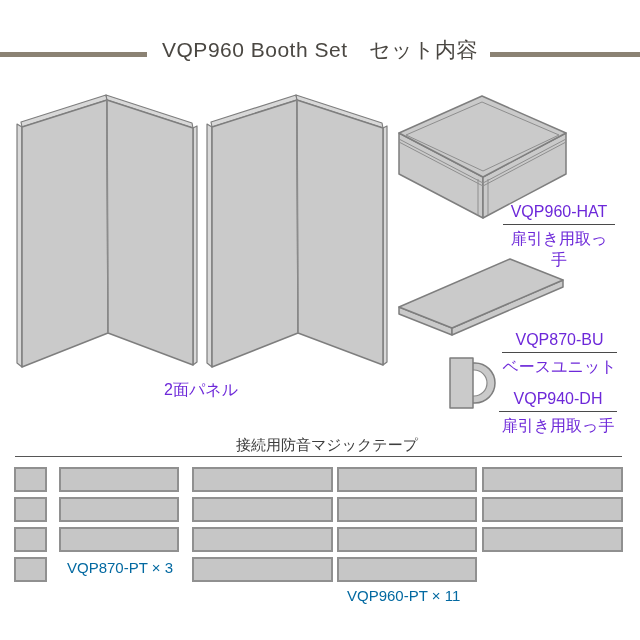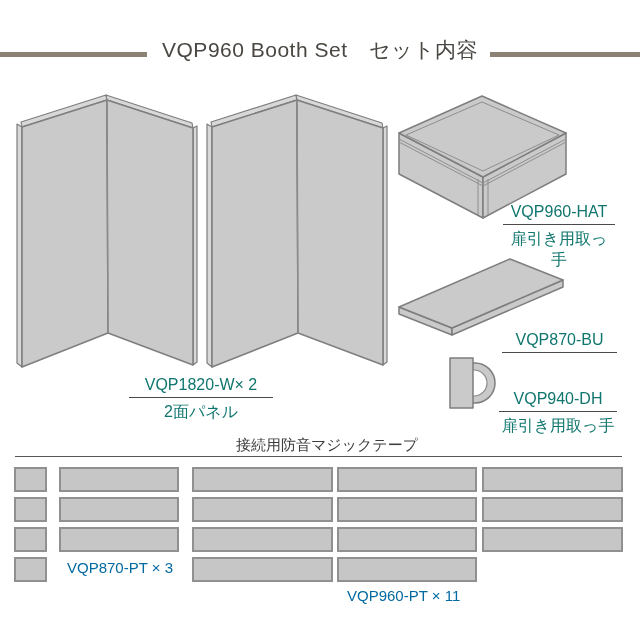--- a/index.html
+++ b/index.html
@@ -12,21 +12,21 @@
   
   .hdr-rule{position:absolute;top:52px;height:5px;background:#8b8273;}
   #hdr-rule-left{left:0;width:147px;}
   #hdr-rule-right{left:490px;width:150px;}
   #page-title{
     position:absolute;top:36px;left:0;width:640px;text-align:center;
     font-size:21px;letter-spacing:.5px;color:#4a4742;
   }
 
   
-  .item-label{position:absolute;text-align:center;font-size:16px;color:#0f766e;}
+  .item-label{position:absolute;text-align:center;font-size:16px;color:#6d28d9;}
   .item-label .code{display:block;padding-bottom:3px;border-bottom:1px solid #4a4a4a;}
   .item-label .name{display:block;padding-top:4px;}
   #label-panel  {left:129px;top:376px;width:144px;}
   #label-ceiling{left:503px;top:203px;width:112px;}
   #label-base   {left:502px;top:331px;width:115px;}
   #label-handle {left:499px;top:390px;width:118px;}
 
   
   #tape-heading{position:absolute;top:436px;left:7px;width:640px;text-align:center;font-size:15px;}
   #tape-rule{position:absolute;top:456px;left:15px;width:607px;height:1px;background:#565656;}
@@ -79,29 +79,29 @@
     </g>
 
     <g>
       <path class="face" d="M468,363 h7 a20,20 0 0 1 20,20 a20,20 0 0 1 -20,20 h-7 Z"></path>
       <path class="hole" d="M468,370 h6 a13,13 0 0 1 13,13 a13,13 0 0 1 -13,13 h-6 Z"></path>
       <rect class="face" x="450" y="358" width="23" height="50"></rect>
     </g>
   </svg>
 
   <div id="label-panel" class="item-label">
-    <span class="code">VQP1820-W× 2</span>
     <span class="name">2面パネル</span>
   </div>
   <div id="label-ceiling" class="item-label">
     <span class="code">VQP960-HAT</span>
     <span class="name">扉引き用取っ手</span>
   </div>
   <div id="label-base" class="item-label">
     <span class="code">VQP870-BU</span>
+    <span class="name">ベースユニット</span>
   </div>
   <div id="label-handle" class="item-label">
     <span class="code">VQP940-DH</span>
     <span class="name">扉引き用取っ手</span>
   </div>
 
   <div id="tape-heading">接続用防音マジックテープ</div>
   <div id="tape-rule"></div>
   <div id="tape-grid">
       <div class="tape-strip" style="left: 14px; top: 467px; width: 33px; height: 25px; background: rgb(198, 198, 198); border-color: rgb(144, 144, 144);"></div>

